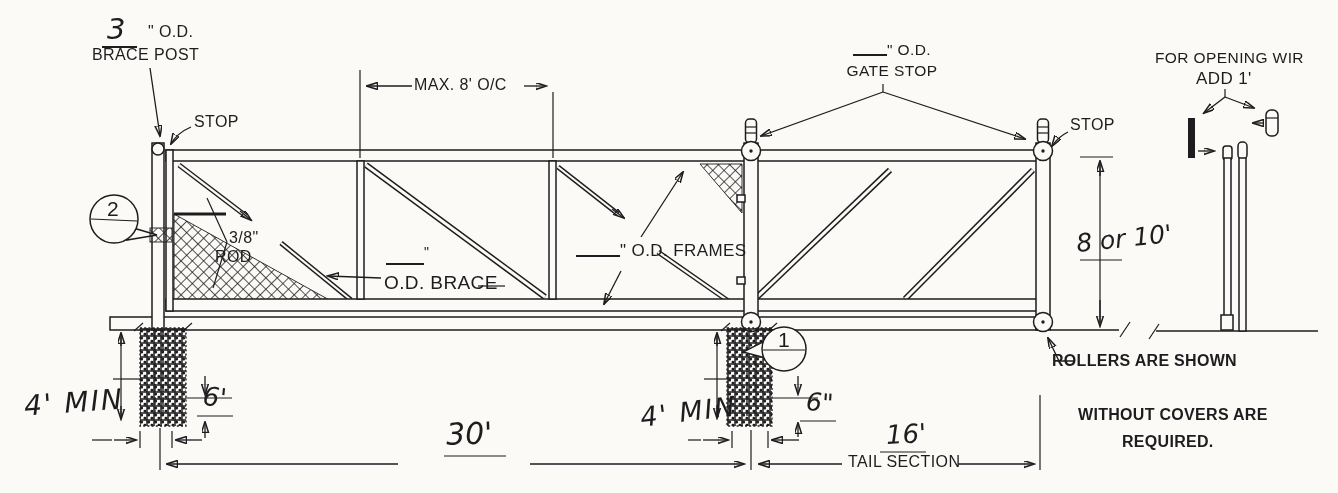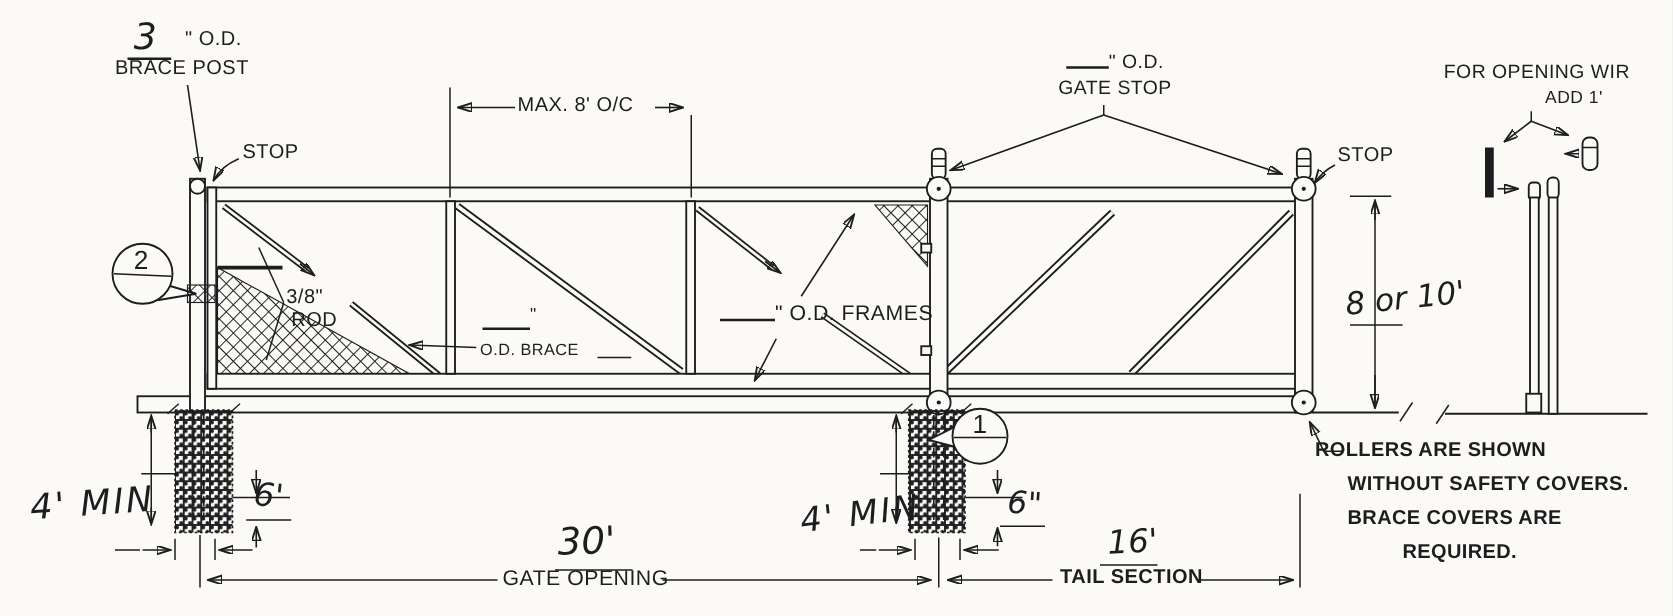--- a/index.html
+++ b/index.html
@@ -223,49 +223,47 @@
 <div class="lbl" style="left:148px;top:23px;">" O.D.</div>
 <div class="lbl" style="left:92px;top:46px;">BRACE POST</div>
 
 <div class="lbl" style="left:194px;top:113px;">STOP</div>
 
 <div class="callout-num" style="left:107px;top:197px;">2</div>
 
 <div class="lbl" style="left:414px;top:76px;text-align:center;">MAX. 8' O/C</div>
 
 <div class="lbl" style="left:229px;top:229px;">3/8"</div>
-<div class="lbl" style="left:233px;top:248px;">ROD</div>
+<div class="lbl" style="left:215px;top:248px;">ROD</div>
 
 <div class="lbl" style="left:386px;top:250px;"><span class="blank" style="width:38px;"></span><span class="sup">"</span></div>
-<div class="lbl" style="left:384px;top:272px;font-size:13px;">O.D. BRACE</div>
+<div class="lbl" style="left:384px;top:272px;font-size:19px;">O.D. BRACE</div>
 
 <div class="lbl" style="left:576px;top:241px;font-size:17px;"><span class="blank" style="width:44px;"></span><span>" O.D. FRAMES</span></div>
 
 <div class="lbl ctr" style="left:840px;top:41px;width:104px;font-size:15.5px;"><span class="blank" style="width:34px;"></span><span>" O.D.</span></div>
 <div class="lbl ctr" style="left:840px;top:62px;width:104px;font-size:15.5px;">GATE STOP</div>
 
 <div class="lbl" style="left:1070px;top:116px;">STOP</div>
 
 <div class="lbl" style="left:1155px;top:49px;font-size:15.5px;">FOR OPENING WIR</div>
-<div class="lbl" style="left:1196px;top:69px;font-size:14px;margin-left:40px;">ADD 1'</div>
+<div class="lbl" style="left:1196px;top:69px;font-size:17px;">ADD 1'</div>
 
 <div class="hand" style="left:1076px;top:224px;font-size:25px;transform:rotate(-6deg);">8 or 10'</div>
 
 <div class="callout-num" style="left:778px;top:328px;">1</div>
 
 <div class="lbl note" style="left:1052px;top:352px;">ROLLERS ARE SHOWN</div>
-<div class="lbl note" style="left:1078px;top:379px;">WITHOUT SAFETY COVERS.</div>
-<div class="lbl note" style="left:1078px;top:406px;">BRACE COVERS ARE</div>
+<div class="lbl note" style="left:1078px;top:406px;">WITHOUT COVERS ARE</div>
 <div class="lbl note" style="left:1078px;top:433px;margin-left:44px;">REQUIRED.</div>
 
 <div class="hand" style="left:24px;top:386px;font-size:28px;letter-spacing:2px;transform:rotate(-4deg);">4' MIN</div>
 <div class="hand" style="left:203px;top:382px;font-size:26px;transform:rotate(6deg);">6'</div>
 
 <div class="hand" style="left:446px;top:416px;font-size:30px;transform:rotate(-2deg);">30'</div>
-<div class="lbl" style="left:402px;top:453px;font-size:17px;">GATE OPENING</div>
 
 <div class="hand" style="left:640px;top:396px;font-size:27px;letter-spacing:2px;transform:rotate(-7deg);">4' MIN</div>
 <div class="hand" style="left:806px;top:388px;font-size:25px;transform:rotate(4deg);">6"</div>
 
 <div class="hand" style="left:886px;top:419px;font-size:26px;transform:rotate(-3deg);">16'</div>
-<div class="lbl" style="left:848px;top:453px;font-weight:bold;">TAIL SECTION</div>
+<div class="lbl" style="left:848px;top:453px;">TAIL SECTION</div>
 
 </div>
 
 </body></html>

